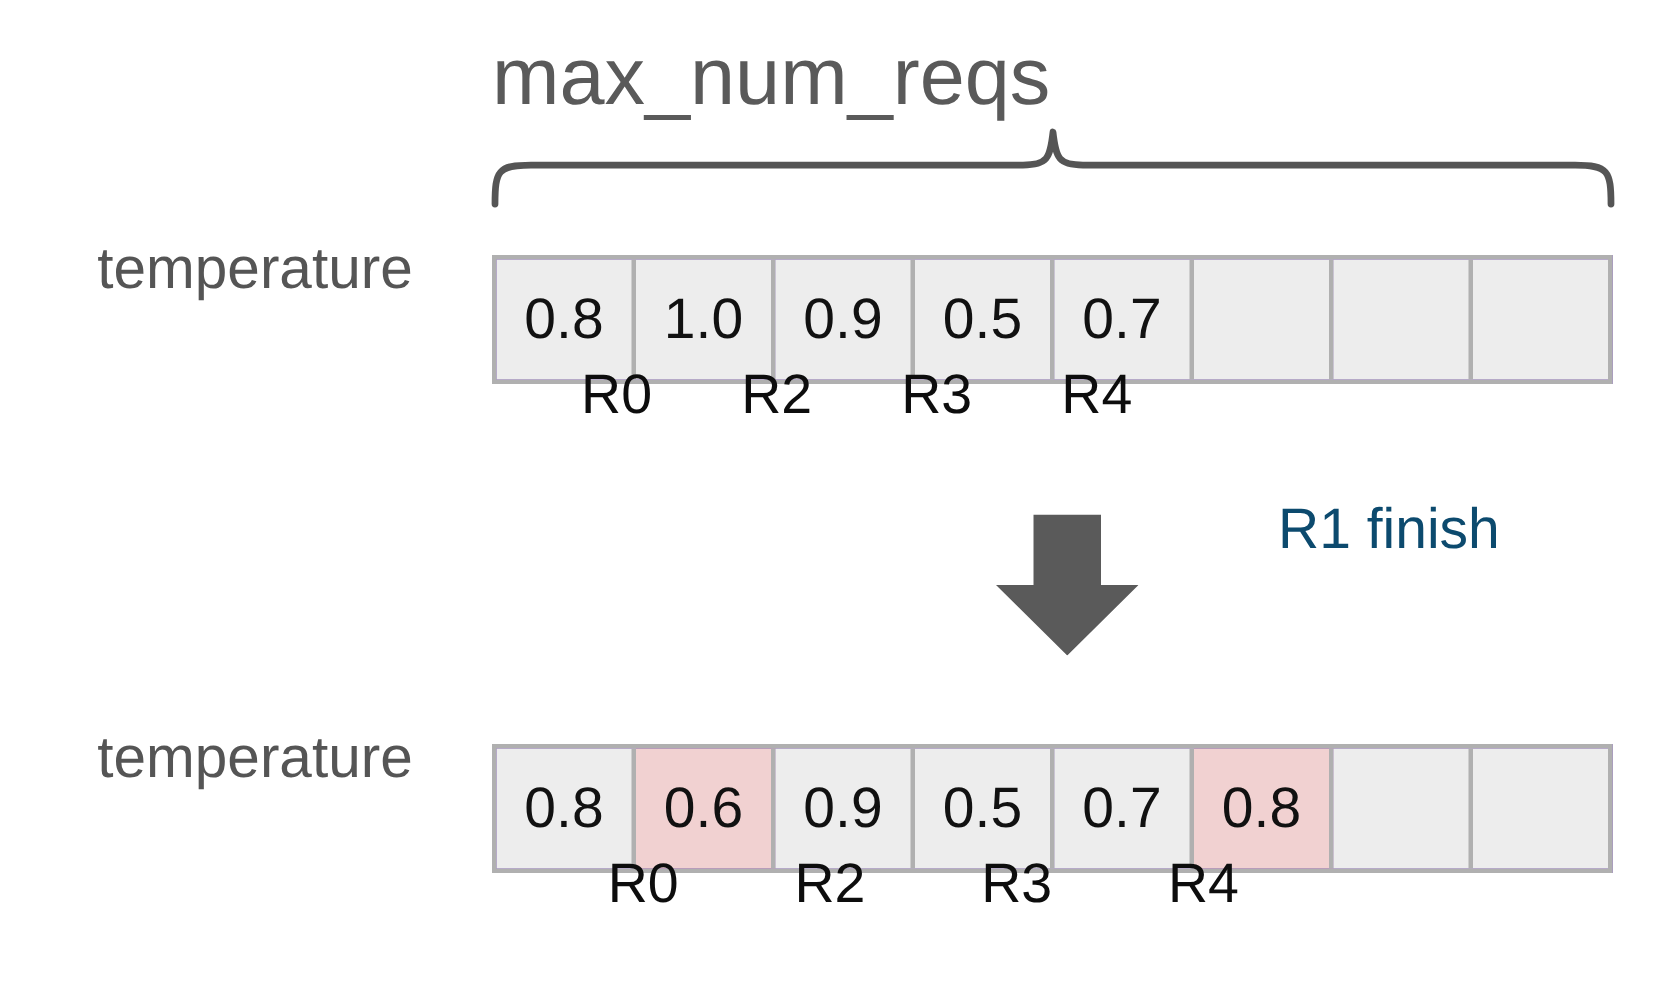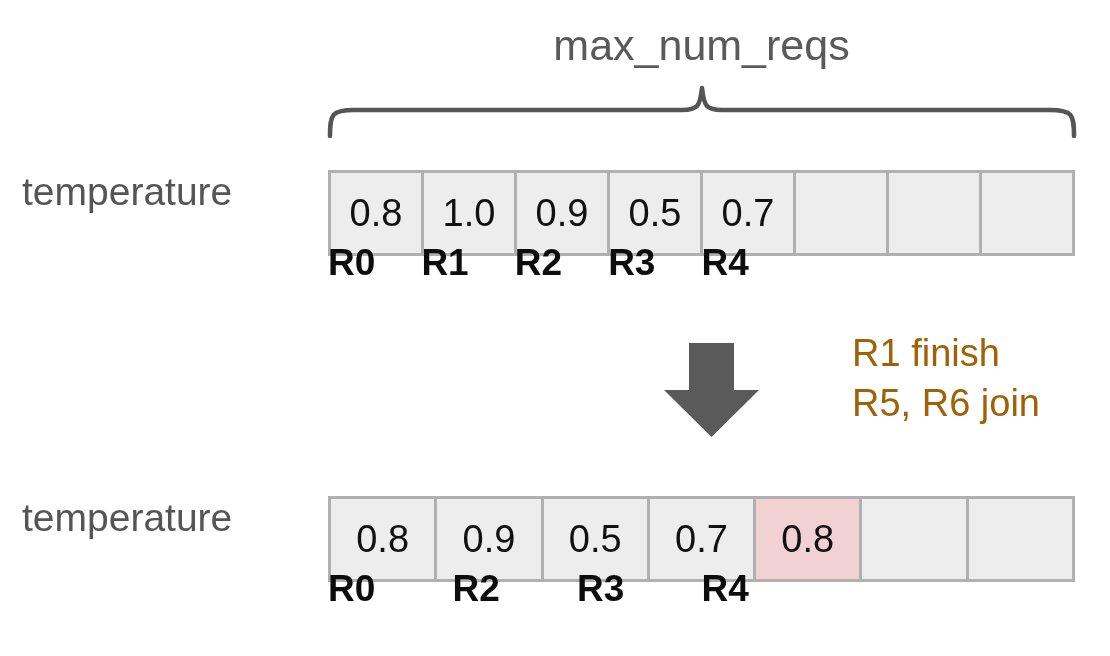--- a/index.html
+++ b/index.html
@@ -14,22 +14,22 @@
     font-family: "Liberation Sans", sans-serif;
     overflow: hidden;
   }
 
   
   #brace-label {
     position: absolute;
     left: 328px;
     top: 24px;
     width: 747px;
-    text-align: center;
-    font-size: 43px;
+    text-align: left;
+    font-size: 54px;
     color: #5a5a5a;
     letter-spacing: 0px;
     line-height: 1;
     white-space: nowrap;
   }
 
   
   #brace-svg {
     position: absolute;
     left: 320px;
@@ -43,23 +43,23 @@
     position: absolute;
     left: 0;
     width: 1110px;
   }
   #row-block-1 { top: 152px; }
   #row-block-2 { top: 478px; }
 
   .row-label {
     position: absolute;
     left: 22px;
-    top: 20px;
+    top: 8px;
     width: 296px;
-    text-align: left;
+    text-align: center;
     font-size: 39px;
     color: #555555;
     line-height: 1;
     white-space: nowrap;
   }
 
   .cells {
     position: absolute;
     left: 328px;
     top: 18px;
@@ -90,46 +90,45 @@
   .tags {
     position: absolute;
     left: 328px;
     top: 92px;
     width: 747px;
     height: 44px;
     display: flex;
   }
   .tag {
     flex: 1 1 0;
-    text-align: left;
+    text-align: right;
     font-size: 37px;
     color: #0d0d0d;
     line-height: 1.05;
     white-space: nowrap;
-    font-weight: bold;
   }
 
   
   #transition-arrow {
     position: absolute;
     left: 664px;
     top: 343px;
     width: 95px;
     height: 94px;
   }
 
   
   #transition-note {
     position: absolute;
     left: 852px;
     top: 328px;
     width: 250px;
     text-align: left;
     font-size: 38px;
-    color: #a16207;
+    color: #0c4a6e;
     line-height: 1.32;
     white-space: nowrap;
   }
   #transition-note .note-line { display: block; }
 </style>
 </head>
 <body>
 
 <div id="brace-label">max_num_reqs</div>
 
@@ -147,44 +146,43 @@
     <div class="cell">0.9</div>
     <div class="cell">0.5</div>
     <div class="cell">0.7</div>
     <div class="cell"></div>
     <div class="cell"></div>
     <div class="cell"></div>
   </div>
 
   <div class="tags">
     <div class="tag">R0</div>
-    <div class="tag">R1</div>
     <div class="tag">R2</div>
     <div class="tag">R3</div>
     <div class="tag">R4</div>
     <div class="tag"></div>
     <div class="tag"></div>
     <div class="tag"></div>
   </div>
 </div>
 
 <svg id="transition-arrow" viewBox="0 0 95 94" aria-hidden="true">
   <path d="M 25 0 L 70 0 L 70 47 L 95 47 L 47.5 94 L 0 47 L 25 47 Z" fill="#5a5a5a"></path>
 </svg>
 
 <div id="transition-note">
   <span class="note-line">R1 finish</span>
-  <span class="note-line">R5, R6 join</span>
 </div>
 
 <div class="row-block" id="row-block-2">
   <div class="row-label">temperature</div>
 
   <div class="cells">
     <div class="cell">0.8</div>
+    <div class="cell pink">0.6</div>
     <div class="cell">0.9</div>
     <div class="cell">0.5</div>
     <div class="cell">0.7</div>
     <div class="cell pink">0.8</div>
     <div class="cell"></div>
     <div class="cell"></div>
   </div>
 
   <div class="tags">
     <div class="tag">R0</div>

